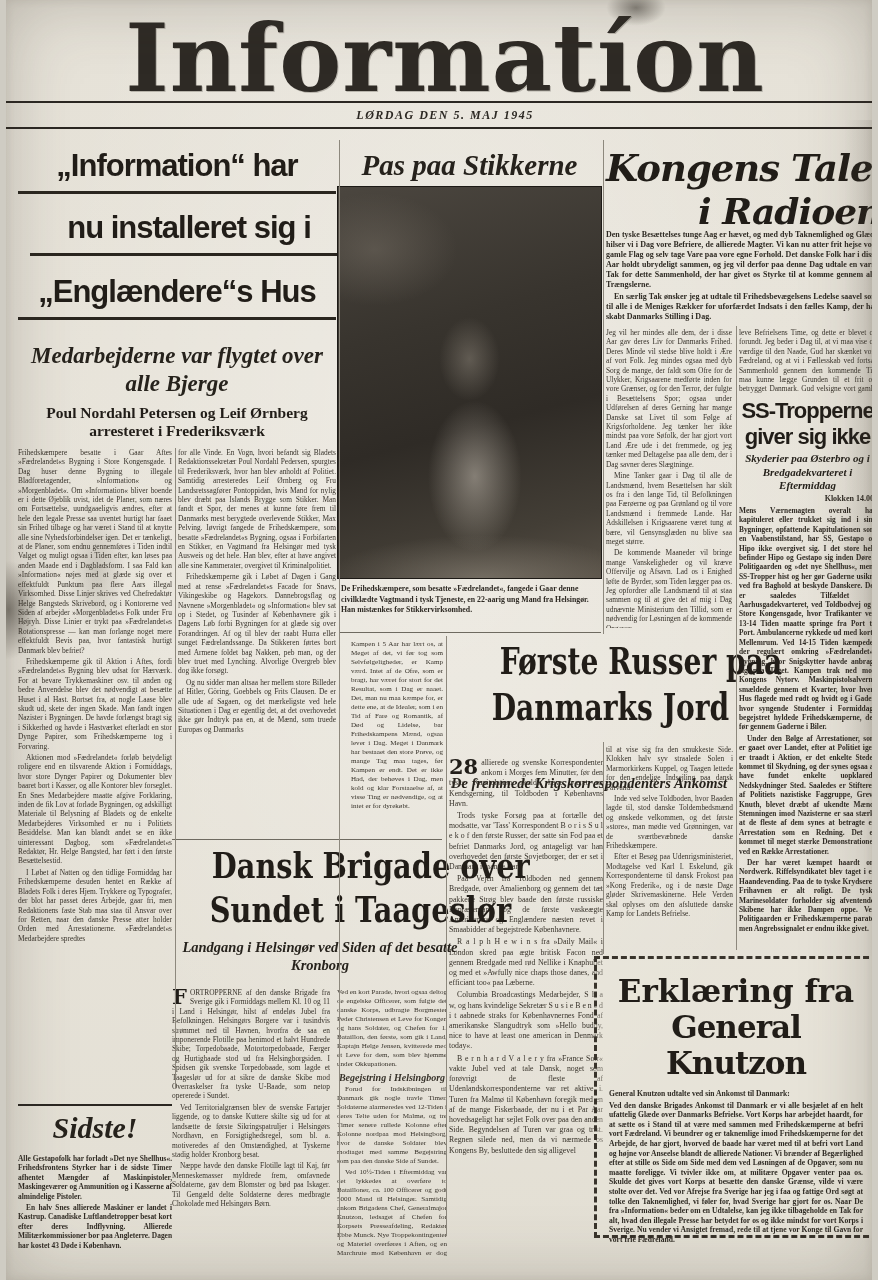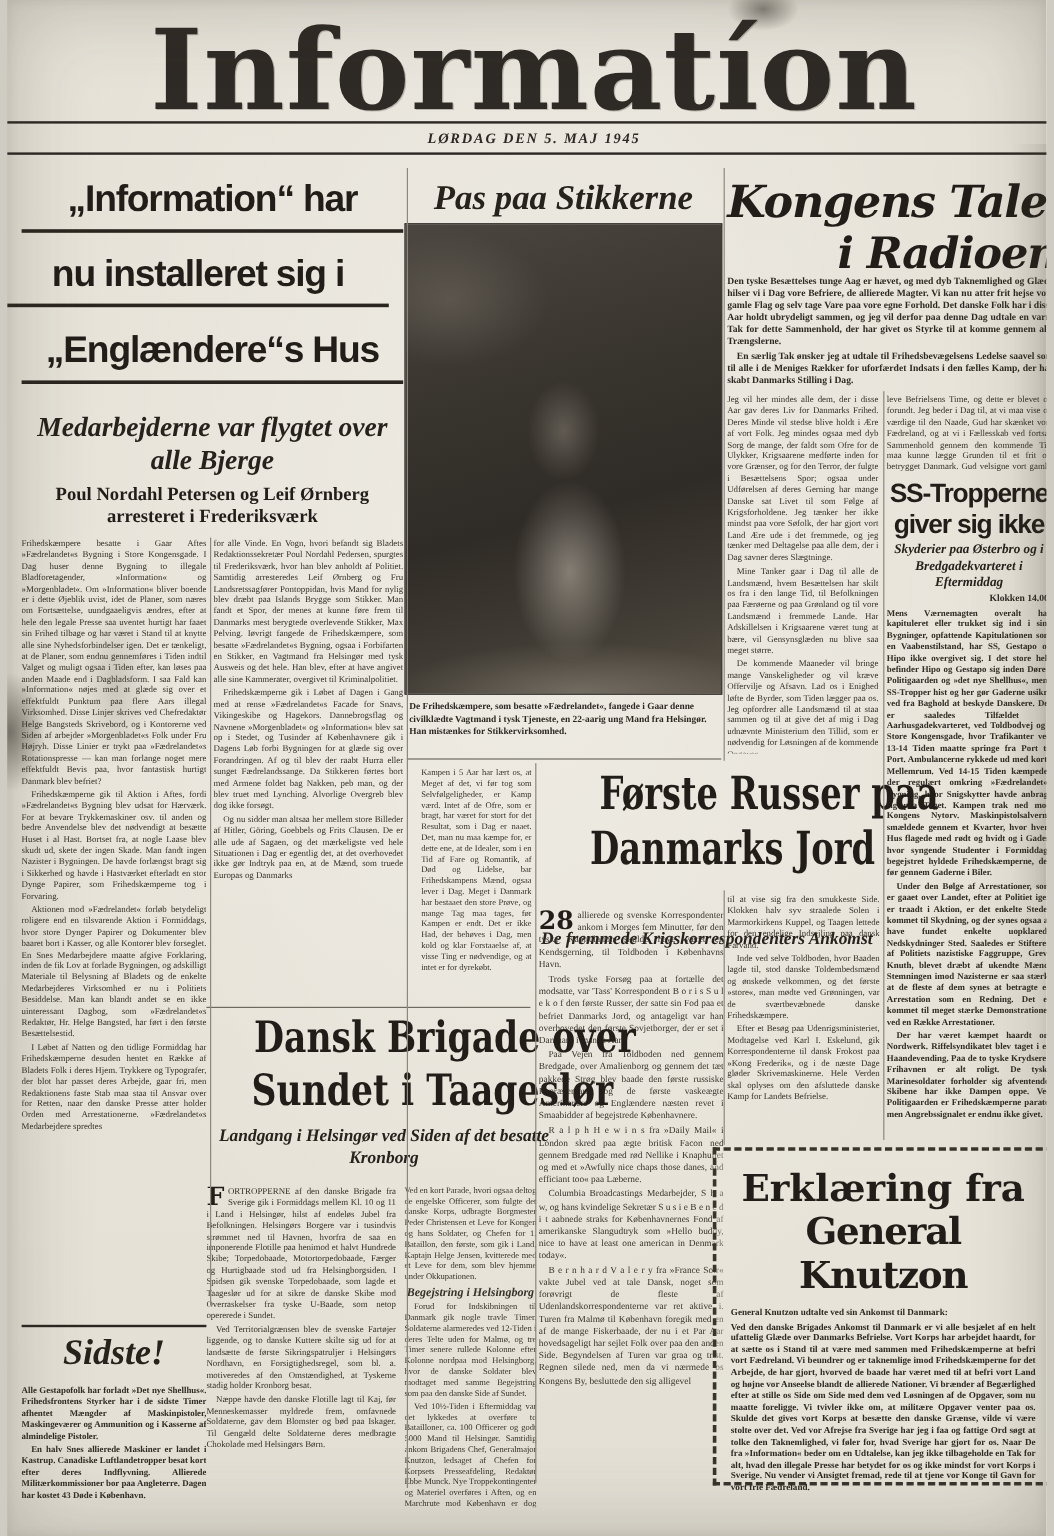--- a/index.html
+++ b/index.html
@@ -52,21 +52,21 @@
 
 <div class="page">
 
   <div class="abs masthead" style="left:0;top:12px;width:878px;">Informatíon</div>
   <div class="rule-h" style="left:0;top:101px;width:878px;height:2px;"></div>
   <div class="abs dateline" style="left:0;top:108px;width:878px;">LØRDAG DEN 5. MAJ 1945</div>
   <div class="rule-h" style="left:0;top:127px;width:878px;height:2px;"></div>
 
   <div>
     <div class="abs lead-hl" style="left:12px;top:148px;width:318px;">„Information“ har</div>
-    <div class="abs lead-hl" style="left:0;top:210px;width:318px;">nu installeret sig i</div>
+    <div class="abs lead-hl" style="left:24px;top:210px;width:318px;">nu installeret sig i</div>
     <div class="abs lead-hl" style="left:12px;top:274px;width:318px;">„Englændere“s Hus</div>
     <div class="abs ital-sub" style="left:12px;top:342px;width:318px;font-size:23px;line-height:28px;">Medarbejderne var flygtet over alle Bjerge</div>
     <div class="abs byline" style="left:12px;top:404px;width:318px;">Poul Nordahl Petersen og Leif Ørnberg arresteret i Frederiksværk</div>
     <div class="col sm" style="left:12px;top:448px;width:154px;height:640px;">
       <p class="sp">Frihedskæmpere besatte i Gaar Aftes »Fædrelandet«s Bygning i Store Kongensgade. I Dag huser denne Bygning to illegale Bladforetagender, »Information« og »Morgenbladet«. Om »Information« bliver boende er i dette Øjeblik uvist, idet de Planer, som næres om Fortsættelse, uundgaaeligvis ændres, efter at hele den legale Presse saa uventet hurtigt har faaet sin Frihed tilbage og har været i Stand til at knytte alle sine Nyhedsforbindelser igen. Det er tænkeligt, at de Planer, som endnu gennemføres i Tiden indtil Valget og muligt ogsaa i Tiden efter, kan løses paa anden Maade end i Dagbladsform. I saa Fald kan »Information« nøjes med at glæde sig over et effektfuldt Punktum paa flere Aars illegal Virksomhed. Disse Linjer skrives ved Chefredaktør Helge Bangsteds Skrivebord, og i Kontorerne ved Siden af arbejder »Morgenbladet«s Folk under Fru Højryh. Disse Linier er trykt paa »Fædrelandet«s Rotationspresse — kan man forlange noget mere effektfuldt Bevis paa, hvor fantastisk hurtigt Danmark blev befriet?</p>
       <p class="sp">Frihedskæmperne gik til Aktion i Aftes, fordi »Fædrelandet«s Bygning blev udsat for Hærværk. For at bevare Trykkemaskiner osv. til anden og bedre Anvendelse blev det nødvendigt at besætte Huset i al Hast. Bortset fra, at nogle Laase blev skudt ud, skete der ingen Skade. Man fandt ingen Nazister i Bygningen. De havde forlængst bragt sig i Sikkerhed og havde i Hastværket efterladt en stor Dynge Papirer, som Frihedskæmperne tog i Forvaring.</p>
       <p class="sp">Aktionen mod »Fædrelandet« forløb betydeligt roligere end en tilsvarende Aktion i Formiddags, hvor store Dynger Papirer og Dokumenter blev baaret bort i Kasser, og alle Kontorer blev forseglet. En Snes Medarbejdere maatte afgive Forklaring, inden de fik Lov at forlade Bygningen, og adskilligt Materiale til Belysning af Bladets og de enkelte Medarbejderes Virksomhed er nu i Politiets Besiddelse. Man kan blandt andet se en ikke uinteressant Dagbog, som »Fædrelandet«s Redaktør, Hr. Helge Bangsted, har ført i den første Besættelsestid.</p>
       <p class="sp">I Løbet af Natten og den tidlige Formiddag har Frihedskæmperne desuden hentet en Række af Bladets Folk i deres Hjem. Trykkere og Typografer, der blot har passet deres Arbejde, gaar fri, men Redaktionens faste Stab maa staa til Ansvar over for Retten, naar den danske Presse atter holder Orden med Arrestationerne. »Fædrelandet«s Medarbejdere spredtes</p>
     </div>
     <div class="col sm" style="left:172px;top:448px;width:158px;height:384px;">

